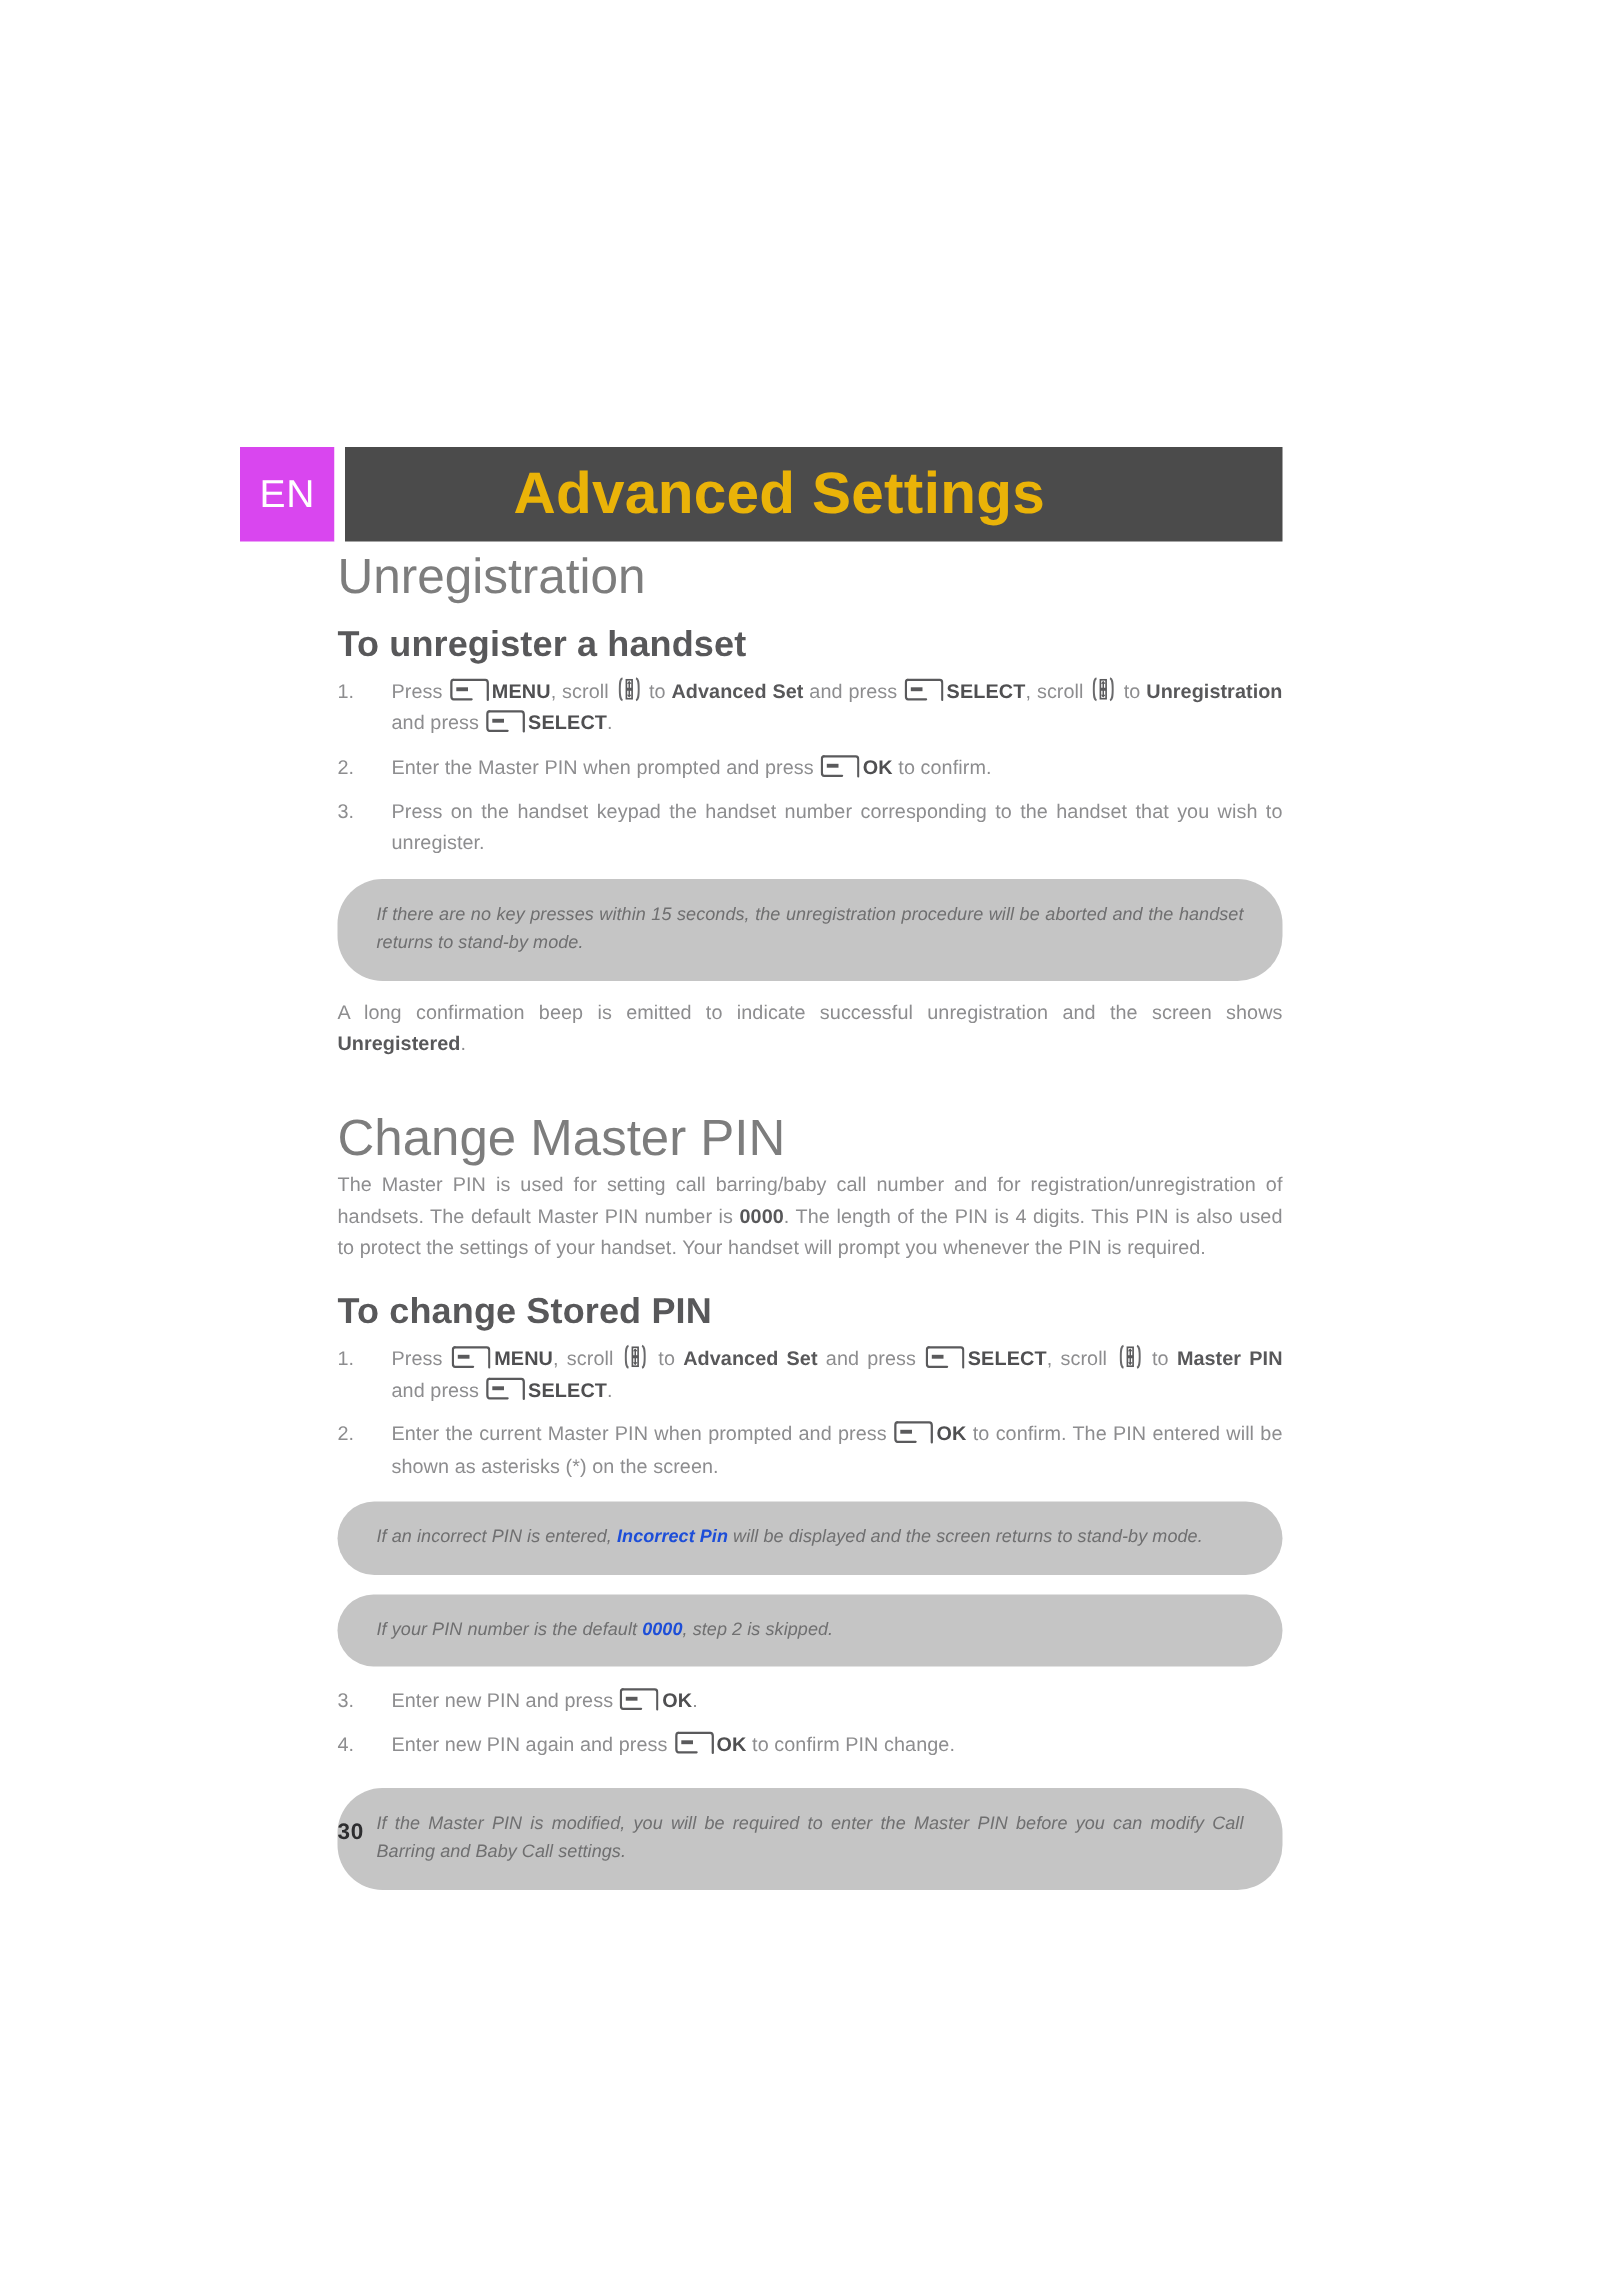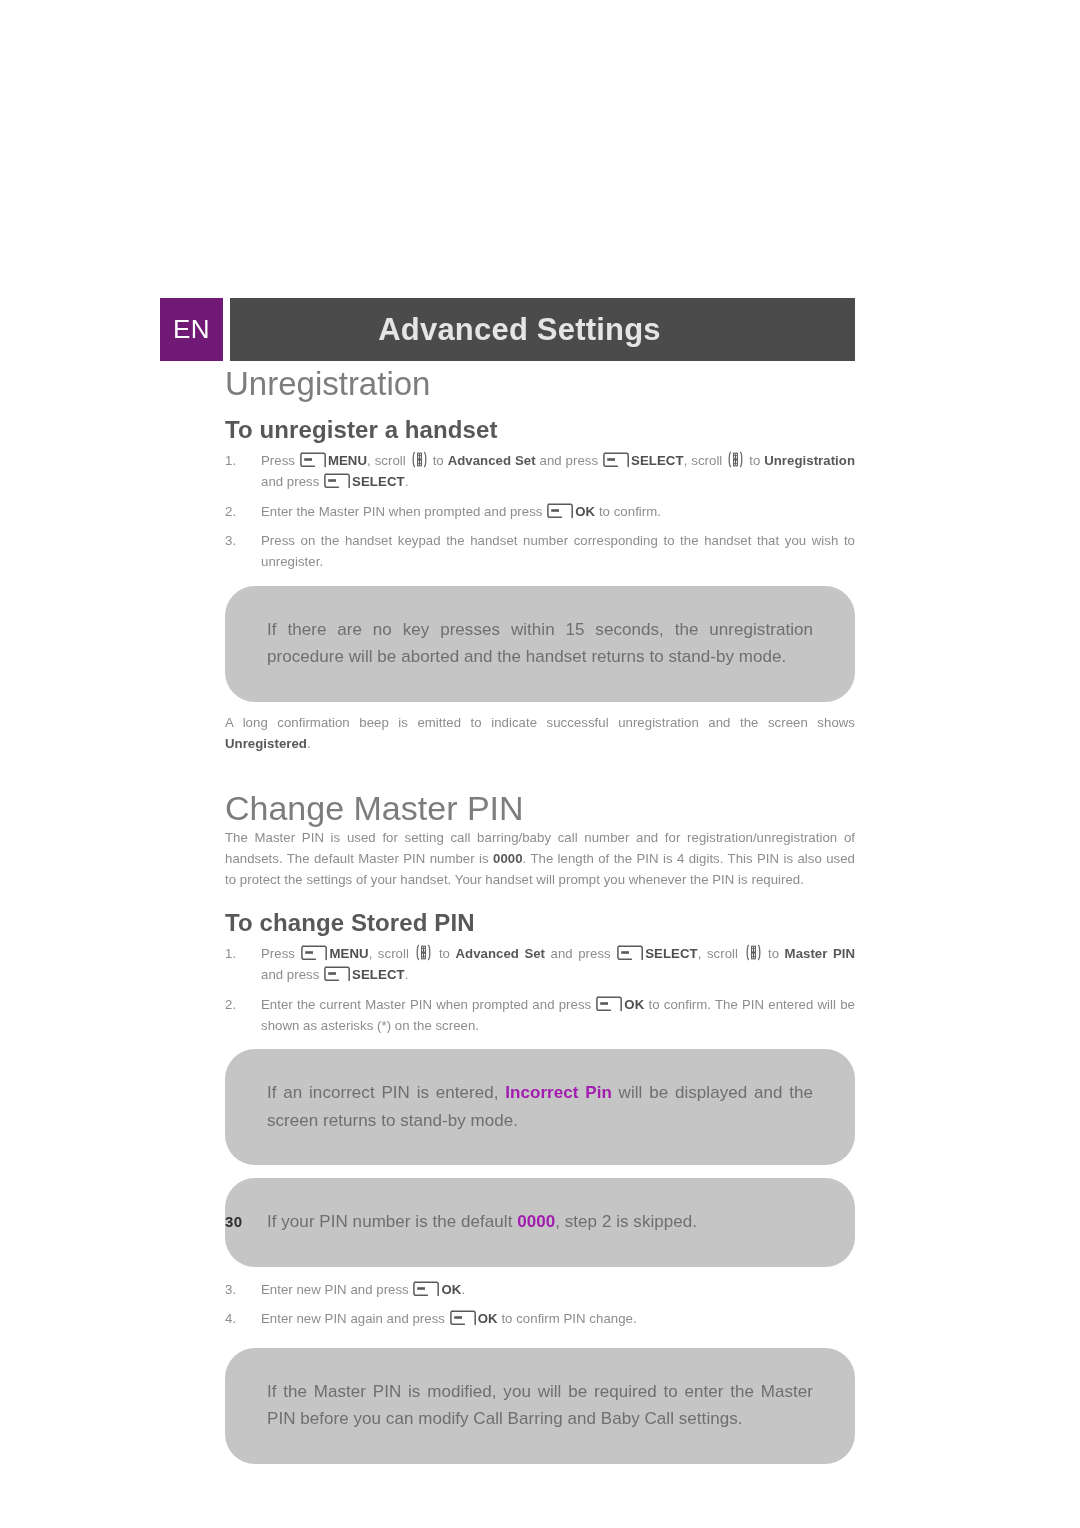--- a/index.html
+++ b/index.html
@@ -29,41 +29,41 @@
     position: absolute;
     left: 160px;
     top: 298px;
     width: 695px;
     height: 63px;
     display: flex;
     align-items: stretch;
   }
   .lang-tab {
     width: 63px;
-    background: #701a75;
+    background: #d946ef;
     color: #ffffff;
     display: flex;
     align-items: center;
     justify-content: center;
     font-size: 26px;
     font-weight: 400;
     letter-spacing: 0.5px;
   }
   .header-gap {
     width: 7px;
     background: #ffffff;
   }
   .header-title-bar {
     flex: 1;
     background: #4b4b4b;
-    color: #e5e5e5;
+    color: #eab308;
     display: flex;
     align-items: center;
     justify-content: center;
-    font-size: 31px;
+    font-size: 39px;
     font-weight: 600;
     letter-spacing: 0.2px;
     padding-right: 46px;
     box-sizing: border-box;
   }
 
   
   .content {
     position: absolute;
     left: 225px;
@@ -160,28 +160,29 @@
 
   
   .callout {
     background: #c5c5c5;
     border-radius: 30px;
     padding: 14px 26px 15px 26px;
     margin: 13px 0 10px 0;
     box-sizing: border-box;
   }
   .callout p {
-    margin: 16px;
-    font-size: 17px;
+    margin: 0;
+    font-size: 12px;
     line-height: 1.62;
     color: #6f6f70;
     text-align: justify;
     letter-spacing: 0.05px;
-  }
-  .callout p b.term { color: #a21caf; }
+    font-style: italic;
+  }
+  .callout p b.term { color: #1d4ed8; }
 
   .note-block {
     margin: 16px 0 0 0;
   }
 
   
   .page-number {
     position: absolute;
     left: 225px;
     top: 1213px;

